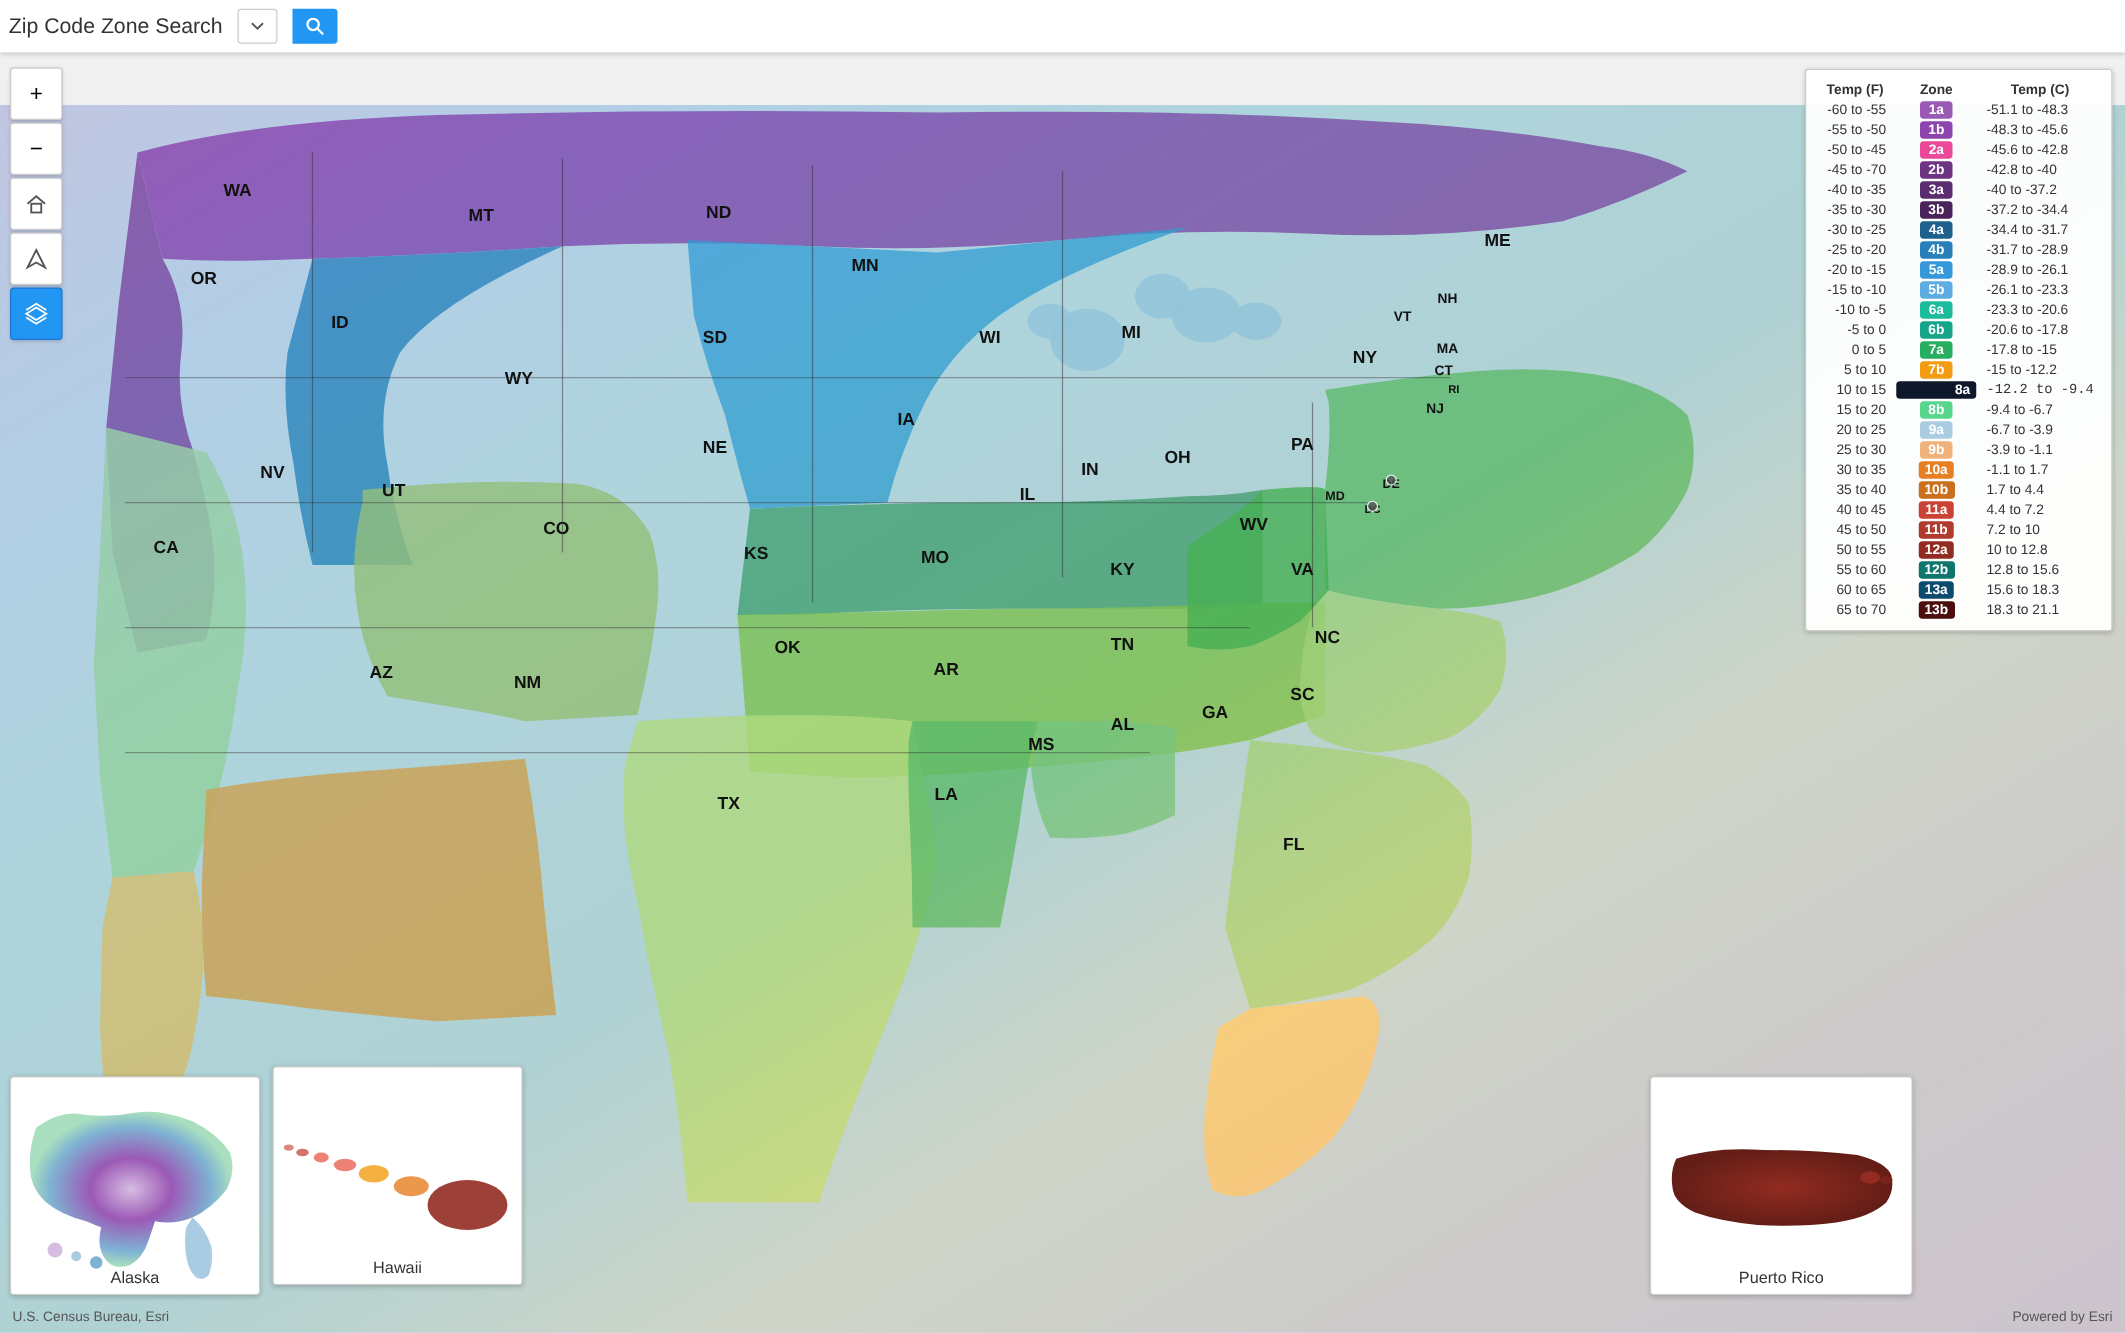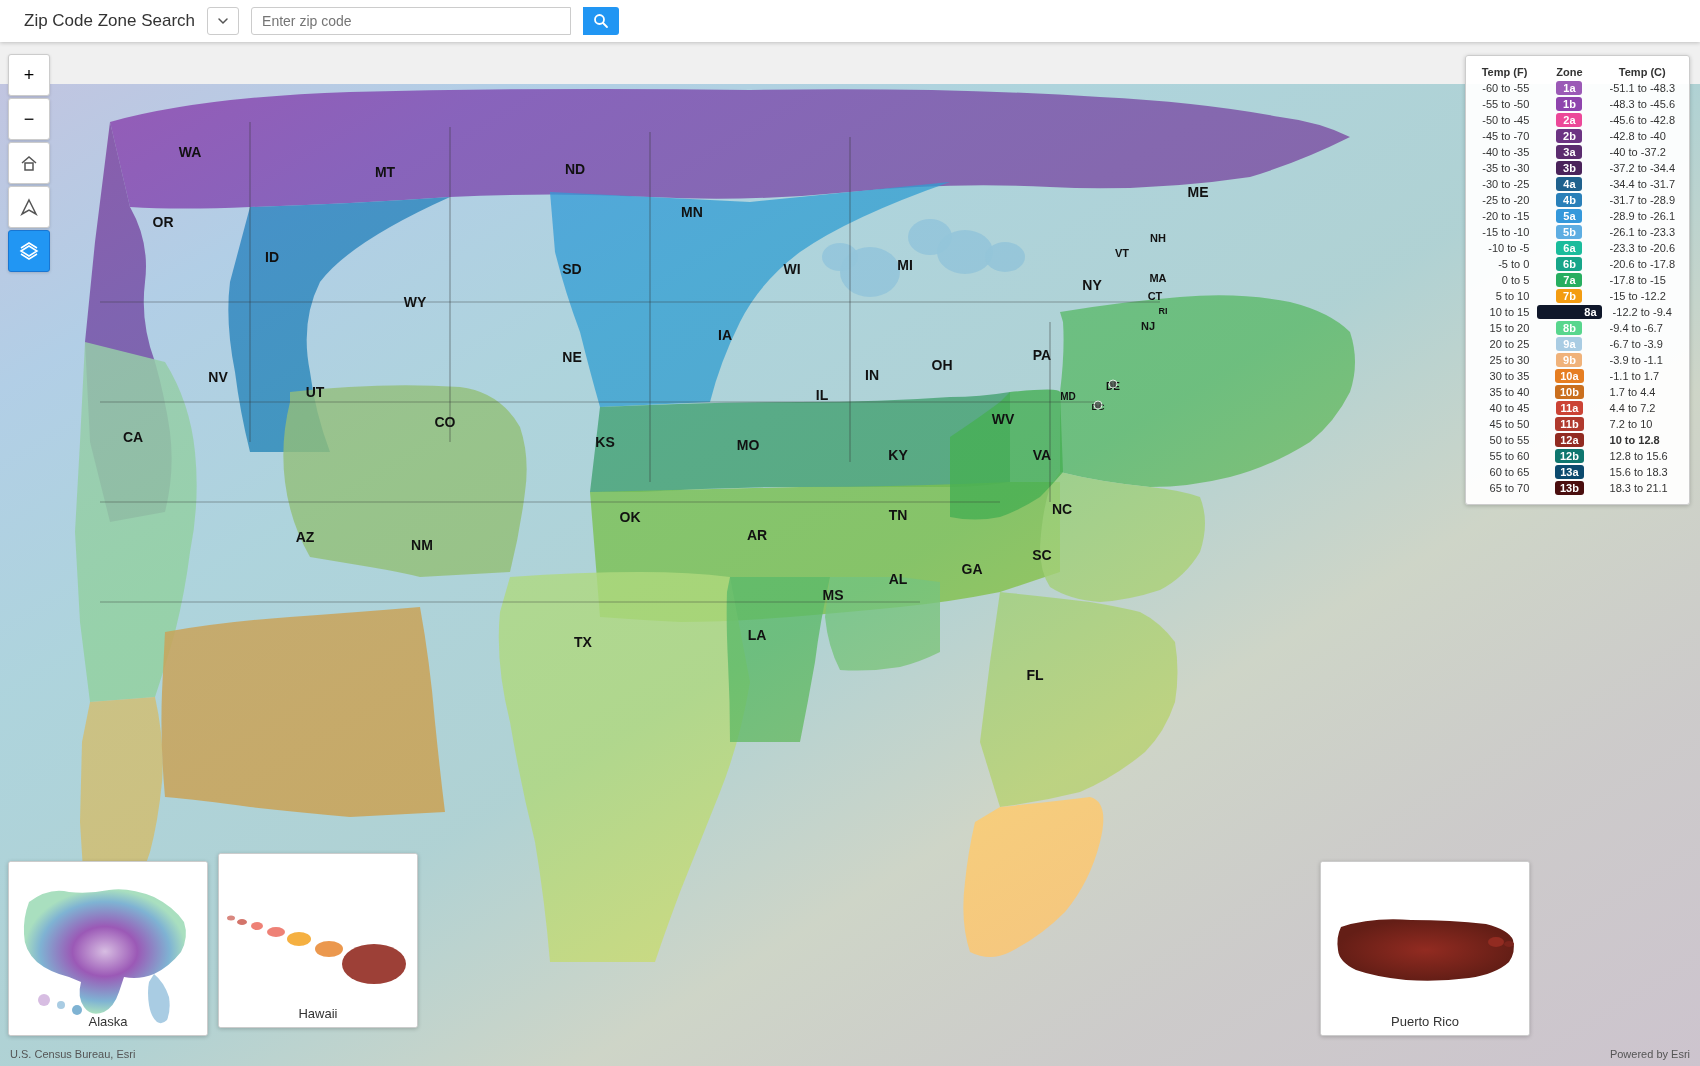--- a/index.html
+++ b/index.html
@@ -6,21 +6,21 @@
     body { width: 1700px; height: 1066px; overflow: hidden; font-family: Arial, sans-serif; background: #f0f0f0; position: relative; }
 
     
     #header {
       position: absolute;
       top: 0; left: 0; right: 0;
       height: 42px;
       background: white;
       display: flex;
       align-items: center;
-      padding: 0 24px;
+      padding: 0 7px;
       gap: 12px;
       box-shadow: 0 1px 4px rgba(0,0,0,0.2);
       z-index: 100;
     }
 
     #header-title {
       font-size: 17px;
       font-weight: 500;
       color: #333;
       white-space: nowrap;
@@ -342,21 +342,20 @@
   </svg>
 </div>
 
 <div id="header">
   <span id="header-title">Zip Code Zone Search</span>
   <button id="dropdown-btn">
     <svg width="12" height="12" viewBox="0 0 12 12">
         <path d="M2 4l4 4 4-4" stroke="#555" stroke-width="1.5" fill="none" stroke-linecap="round"></path>
       </svg>
   </button>
-  <input id="search-input" type="text" placeholder="Enter zip code" style="">
   <button id="search-btn">
     <svg width="16" height="16" viewBox="0 0 16 16" fill="none">
       <circle cx="6.5" cy="6.5" r="4.5" stroke="white" stroke-width="1.8"></circle>
       <line x1="10" y1="10" x2="14" y2="14" stroke="white" stroke-width="1.8" stroke-linecap="round"></line>
     </svg>
   </button>
 </div>
 
 <div id="toolbar">
   <button class="tool-btn" title="Zoom In">+</button>
@@ -457,21 +456,21 @@
           <td style="text-align: left;">-17.8 to -15</td>
         </tr>
         <tr>
           <td style="text-align: right;">5 to 10</td>
           <td style="text-align: center; padding: 1px 4px;"><span class="zone-badge" style="background-color: rgb(243, 156, 18);">7b</span></td>
           <td style="text-align: left;">-15 to -12.2</td>
         </tr>
         <tr>
           <td style="text-align: right;">10 to 15</td>
           <td style="text-align: center; padding: 1px 4px;"><span class="zone-badge" style="background-color: #0f172a; padding-left: 47px;">8a</span></td>
-          <td style="text-align: center;">-12.2 to -9.4</td>
+          <td style="text-align: left; font-family: Liberation Mono, monospace;">-12.2 to -9.4</td>
         </tr>
         <tr>
           <td style="text-align: right;">15 to 20</td>
           <td style="text-align: center; padding: 1px 4px;"><span class="zone-badge" style="background-color: rgb(88, 214, 141);">8b</span></td>
           <td style="text-align: left;">-9.4 to -6.7</td>
         </tr>
         <tr>
           <td style="text-align: right;">20 to 25</td>
           <td style="text-align: center; padding: 1px 4px;"><span class="zone-badge" style="background-color: rgb(169, 204, 227);">9a</span></td>
           <td style="text-align: left;">-6.7 to -3.9</td>
@@ -497,21 +496,21 @@
           <td style="text-align: left;">4.4 to 7.2</td>
         </tr>
         <tr>
           <td style="text-align: right;">45 to 50</td>
           <td style="text-align: center; padding: 1px 4px;"><span class="zone-badge" style="background-color: rgb(176, 58, 46);">11b</span></td>
           <td style="text-align: left;">7.2 to 10</td>
         </tr>
         <tr>
           <td style="text-align: right;">50 to 55</td>
           <td style="text-align: center; padding: 1px 4px;"><span class="zone-badge" style="background-color: rgb(146, 43, 33);">12a</span></td>
-          <td style="text-align: left; font-weight: bold;">10 to 12.8</td>
+          <td style="text-align: left;">10 to 12.8</td>
         </tr>
         <tr>
           <td style="text-align: right;">55 to 60</td>
           <td style="text-align: center; padding: 1px 4px;"><span class="zone-badge" style="background-color: #0f766e;">12b</span></td>
           <td style="text-align: left;">12.8 to 15.6</td>
         </tr>
         <tr>
           <td style="text-align: right;">60 to 65</td>
           <td style="text-align: center; padding: 1px 4px;"><span class="zone-badge" style="background-color: #0c4a6e;">13a</span></td>
           <td style="text-align: left;">15.6 to 18.3</td>

